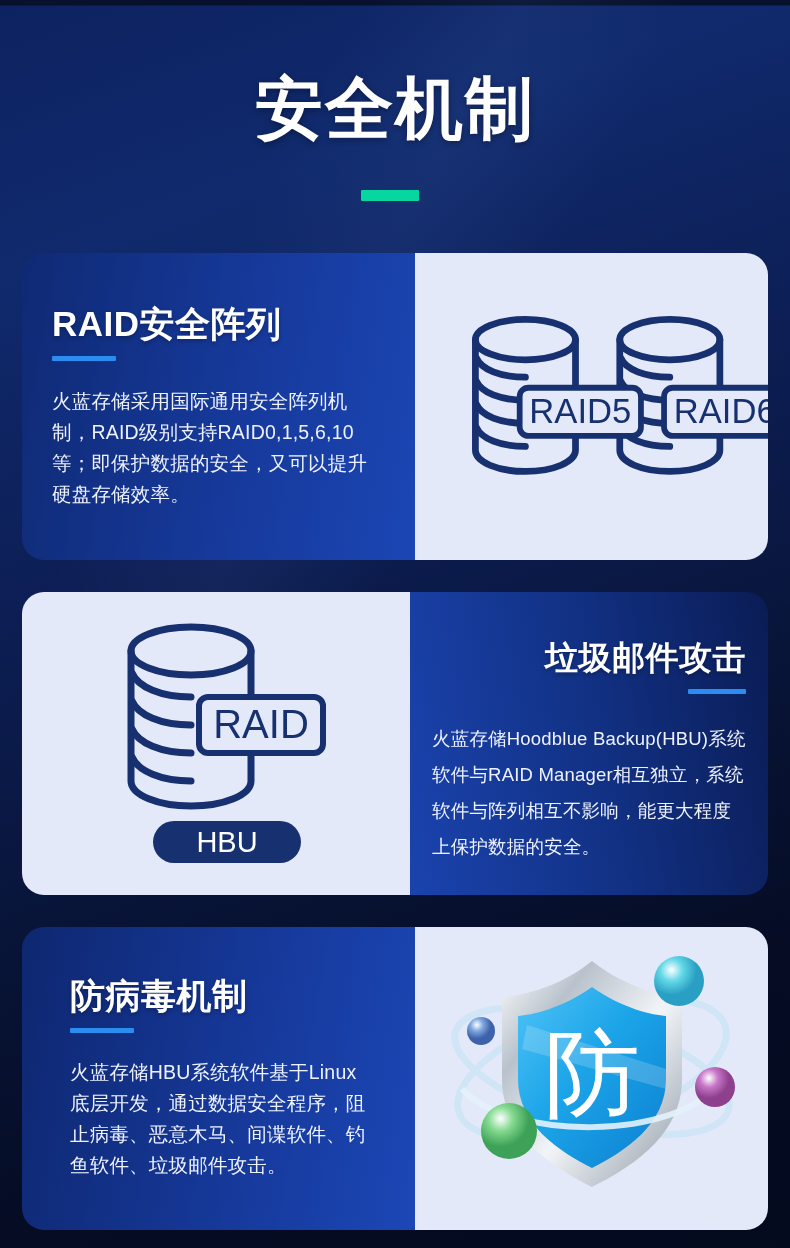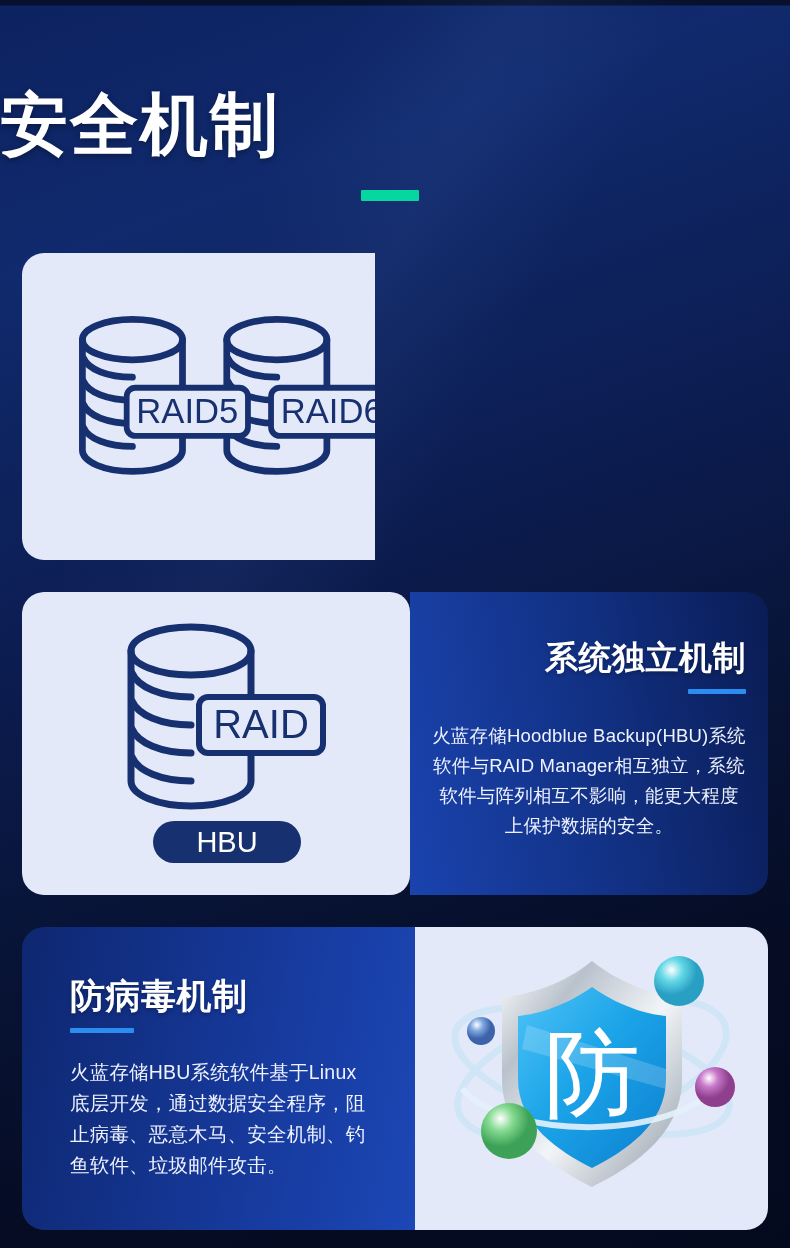--- a/index.html
+++ b/index.html
@@ -24,22 +24,22 @@
     pointer-events:none;
   }
 
   
   .logo{
     position:absolute; right:8px; top:2px; width:308px; height:92px;
   }
   .logo svg{ display:block; width:308px; height:92px; }
 
   .hero-title{
-    position:absolute; left:0; top:84px; width:790px;
-    color:#ffffff;
+    position:absolute; left:0; top:68px; width:790px;
+    text-align:center; color:#ffffff;
     font-size:68px; line-height:80px; font-weight:bold;
     letter-spacing:2px;
     text-shadow:0 2px 6px rgba(0,0,0,.35);
   }
   .hero-rule{
     position:absolute; left:361px; top:190px; width:58px; height:11px;
     background:#06d6a0; border-radius:1px;
   }
 
   
@@ -80,25 +80,25 @@
   
   #card1{ left:22px; top:253px; width:746px; height:307px; }
   #card1 .pane-text{ width:393px; height:307px; padding:50px 34px 0 30px; }
   #card1 .c-title{ font-size:35px; line-height:42px; }
   #card1 .c-rule{ width:64px; margin-top:11px; }
   #card1 .c-body{ margin-top:25px; }
   #card1 .pane-img{ width:353px; height:307px;padding-left:45px; }
 
   
   #card2{ left:22px; top:592px; width:746px; height:303px; }
-  #card2 .pane-img{ width:388px; height:303px;border-radius:20px; }
+  #card2 .pane-img{ width:388px; height:303px; }
   #card2 .pane-text{ width:358px; height:303px; padding:46px 22px 0 22px; text-align:right; }
   #card2 .c-title{ font-size:33px; line-height:40px; }
   #card2 .c-rule{ width:58px; margin-top:11px; margin-left:auto; }
-  #card2 .c-body{ margin-top:27px; text-align:center; font-size:18.5px; line-height:30px; }
+  #card2 .c-body{ margin-top:27px; text-align:left; font-size:18.5px; line-height:36px; }
 
   
   #card3{ left:22px; top:927px; width:746px; height:303px; }
   #card3 .pane-text{ width:393px; height:303px; padding:48px 44px 0 48px; }
   #card3 .c-title{ font-size:35px; line-height:42px; }
   #card3 .c-rule{ width:64px; margin-top:11px; }
   #card3 .c-body{ margin-top:24px; font-size:19.5px; line-height:31px; }
   #card3 .pane-img{ width:353px; height:303px; }
 
   .ill{ display:block; }
@@ -106,20 +106,25 @@
 </head>
 <body>
 
 <div class="page">
 
 
   <div class="hero-title">安全机制</div>
   <div class="hero-rule"></div>
 
   <div class="card" id="card1">
+    <div class="pane pane-text dark-l">
+      <div class="c-title">RAID安全阵列</div>
+      <div class="c-rule"></div>
+      <div class="c-body">火蓝存储采用国际通用安全阵列机制，RAID级别支持RAID0,1,5,6,10等；即保护数据的安全，又可以提升硬盘存储效率。</div>
+    </div>
     <div class="pane pane-img">
       <svg class="ill" width="320" height="230" viewBox="0 0 320 230">
         <g fill="none" stroke="#17306f" stroke-width="7" stroke-linecap="round" stroke-linejoin="round">
 
           <ellipse cx="68" cy="45" rx="52" ry="21"></ellipse>
           <path d="M16 45 L16 160 C16 172, 39 182, 68 182 C97 182, 120 172, 120 160 L120 45"></path>
           <path d="M17 64 C22 76, 42 84, 68 84"></path>
           <path d="M17 88 C22 100, 42 108, 68 108"></path>
           <path d="M17 112 C22 124, 42 132, 68 132"></path>
           <path d="M17 136 C22 148, 42 156, 68 156"></path>
@@ -152,31 +157,31 @@
           <path d="M61 120 C67 134, 90 144, 120 144"></path>
           <path d="M61 148 C67 162, 90 172, 120 172"></path>
         </g>
         <rect x="128" y="88" width="124" height="56" rx="9" fill="#e4e9fa" stroke="#17306f" stroke-width="6"></rect>
         <text x="190" y="129" text-anchor="middle" font-family="'Liberation Sans',sans-serif" font-size="40" fill="#17306f">RAID</text>
         <rect x="82" y="212" width="148" height="42" rx="21" fill="#17306f"></rect>
         <text x="156" y="243" text-anchor="middle" font-family="'Liberation Sans',sans-serif" font-size="29" fill="#ffffff">HBU</text>
       </svg>
     </div>
     <div class="pane pane-text dark-r">
-      <div class="c-title">系统独立机制</div>
+      <div class="c-title">垃圾邮件攻击</div>
       <div class="c-rule"></div>
       <div class="c-body">火蓝存储Hoodblue Backup(HBU)系统软件与RAID Manager相互独立，系统软件与阵列相互不影响，能更大程度上保护数据的安全。</div>
     </div>
   </div>
 
   <div class="card" id="card3">
     <div class="pane pane-text dark-l3">
       <div class="c-title">防病毒机制</div>
       <div class="c-rule"></div>
-      <div class="c-body">火蓝存储HBU系统软件基于Linux底层开发，通过数据安全程序，阻止病毒、恶意木马、安全机制、钓鱼软件、垃圾邮件攻击。</div>
+      <div class="c-body">火蓝存储HBU系统软件基于Linux底层开发，通过数据安全程序，阻止病毒、恶意木马、间谍软件、钓鱼软件、垃圾邮件攻击。</div>
     </div>
     <div class="pane pane-img">
       <svg class="ill" width="330" height="280" viewBox="0 0 330 280">
         <defs>
           <linearGradient id="shieldBlue" x1="0" y1="0" x2="1" y2="1">
             <stop offset="0%" stop-color="#4fc3f7"></stop>
             <stop offset="45%" stop-color="#1ba4e8"></stop>
             <stop offset="100%" stop-color="#0d7fd0"></stop>
           </linearGradient>
           <linearGradient id="shieldSilver" x1="0" y1="0" x2="1" y2="1">

